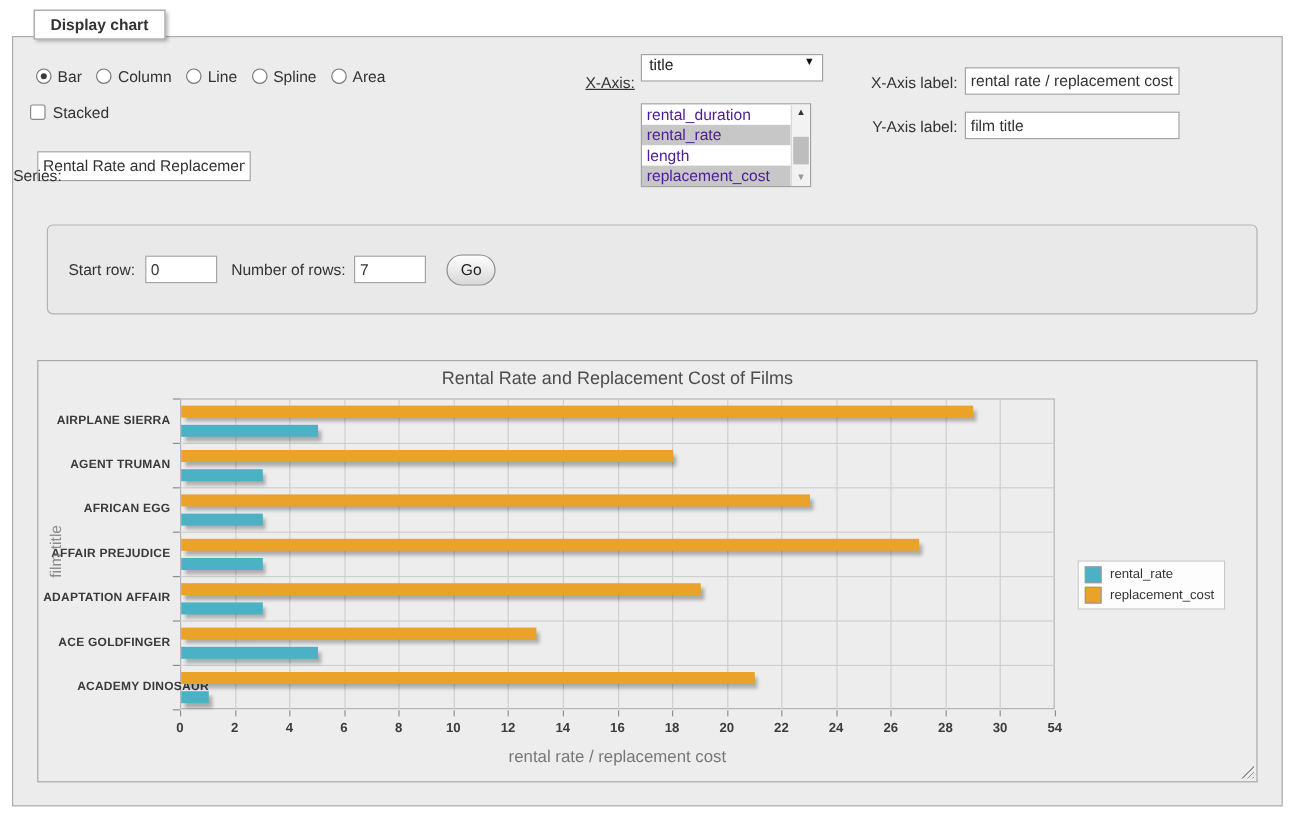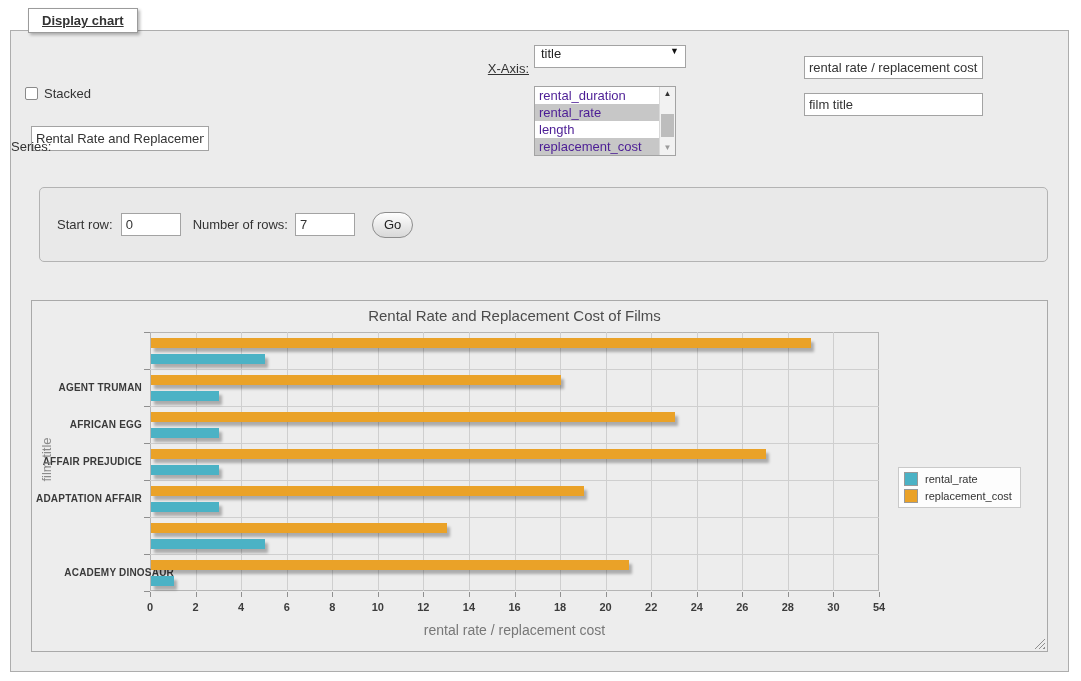--- a/index.html
+++ b/index.html
@@ -11,21 +11,21 @@
     overflow:hidden;
   }
   .outer {
     position:absolute; left:10px; top:30px; width:1059px; height:642px;
     background:#ececec; border:1px solid #adadad;
   }
   .tab {
     position:absolute; left:28px; top:8px; z-index:5;
     background:#ffffff; border:1px solid #9b9b9b;
     box-shadow:2px 2px 3px rgba(0,0,0,0.28);
-    padding:4px 13px; font-size:13px; font-weight:bold; color:#333;text-decoration:underline;
+    padding:4px 13px; font-size:13px; font-weight:bold; color:#333;
   }
   
   .radio-row { position:absolute; left:19px; top:25px; display:flex; align-items:center; font-size:13px; color:#333; }
   .radio-item { display:flex; align-items:center; margin-right:12px; cursor:default; }
   .radio { width:13px; height:13px; border-radius:50%; border:1px solid #767676; background:#fff; margin-right:5px; position:relative; flex:none; }
   .radio.on::after { content:""; position:absolute; left:3px; top:3px; width:5px; height:5px; border-radius:50%; background:#3a3a3a; }
   .stacked-row { position:absolute; left:14px; top:55px; display:flex; align-items:center; font-size:13px; color:#333; }
   .checkbox { width:13px; height:13px; border:1px solid #8a8a8a; border-radius:2px; background:#fff; margin-right:6px; flex:none; }
   input.text {
     position:absolute; border:1px solid #a3a3a3; background:#fff;
@@ -101,20 +101,42 @@
 </style>
 </head>
 <body>
 
 <div class="tab">
   <span>Display chart</span>
 </div>
 
 <div class="outer">
 
+  <div class="radio-row" id="chart-type-radiogroup">
+      <div class="radio-item">
+        <div class="radio on"></div>
+        <span>Bar</span>
+      </div>
+      <div class="radio-item">
+        <div class="radio"></div>
+        <span>Column</span>
+      </div>
+      <div class="radio-item">
+        <div class="radio"></div>
+        <span>Line</span>
+      </div>
+      <div class="radio-item">
+        <div class="radio"></div>
+        <span>Spline</span>
+      </div>
+      <div class="radio-item">
+        <div class="radio"></div>
+        <span>Area</span>
+      </div>
+    </div>
 
   <div class="stacked-row">
     <span class="checkbox"></span>
     <span>Stacked</span>
   </div>
 
   <input class="text" id="title-input" value="Rental Rate and Replacement Cost of Films" style="">
 
   <div class="lbl" id="x-axis-lbl">X-Axis:</div>
   <div class="select">
@@ -130,22 +152,24 @@
         <div class="series-option">length</div>
         <div class="series-option selected">replacement_cost</div>
       </div>
     <div class="series-scrollbar">
       <div class="sb-btn up">▲</div>
       <div class="sb-thumb"></div>
       <div class="sb-btn down">▼</div>
     </div>
   </div>
 
+  <div class="lbl" id="x-axis-label-lbl">X-Axis label:</div>
   <input class="text" id="x-axis-label-input" value="rental rate / replacement cost" style="">
 
+  <div class="lbl" id="y-axis-label-lbl">Y-Axis label:</div>
   <input class="text" id="y-axis-label-input" value="film title" style="">
 
   <div class="params">
     <span>Start row:</span>
     <input class="text" id="start-row-input" value="0" style="">
     <span id="num-rows-lbl">Number of rows:</span>
     <input class="text" id="num-rows-input" value="7" style="">
     <button class="go-btn">Go</button>
   </div>
 
@@ -209,24 +233,26 @@
       <div class="tick" style="left: 847px; top: 291px; width: 1px; height: 5px;"></div>
       <div class="tick-lbl" style="left: 847px; top: 300px;">54</div>
       <div class="tick" style="left: 112px; top: 31px; width: 6px; height: 1px;"></div>
       <div class="tick" style="left: 112px; top: 68px; width: 6px; height: 1px;"></div>
       <div class="tick" style="left: 112px; top: 105px; width: 6px; height: 1px;"></div>
       <div class="tick" style="left: 112px; top: 142px; width: 6px; height: 1px;"></div>
       <div class="tick" style="left: 112px; top: 179px; width: 6px; height: 1px;"></div>
       <div class="tick" style="left: 112px; top: 216px; width: 6px; height: 1px;"></div>
       <div class="tick" style="left: 112px; top: 253px; width: 6px; height: 1px;"></div>
       <div class="tick" style="left: 112px; top: 290px; width: 6px; height: 1px;"></div>
+      <div class="cat-lbl" style="left: 0px; width: 110px; top: 31px; height: 37px; line-height: 37px;">AIRPLANE SIERRA</div>
       <div class="cat-lbl" style="left: 0px; width: 110px; top: 68px; height: 37px; line-height: 37px;">AGENT TRUMAN</div>
       <div class="cat-lbl" style="left: 0px; width: 110px; top: 105px; height: 37px; line-height: 37px;">AFRICAN EGG</div>
       <div class="cat-lbl" style="left: 0px; width: 110px; top: 142px; height: 37px; line-height: 37px;">AFFAIR PREJUDICE</div>
       <div class="cat-lbl" style="left: 0px; width: 110px; top: 179px; height: 37px; line-height: 37px;">ADAPTATION AFFAIR</div>
+      <div class="cat-lbl" style="left: 0px; width: 110px; top: 216px; height: 37px; line-height: 37px;">ACE GOLDFINGER</div>
       <div class="cat-lbl" style="left: 0px; width: 110px; top: 253px; height: 37px; line-height: 37px; margin-left: 32px;">ACADEMY DINOSAUR</div>
       <div class="bar" style="left: 119px; top: 37px; width: 660.428px; height: 10px; background: rgb(234, 162, 40);"></div>
       <div class="bar" style="left: 119px; top: 53px; width: 113.678px; height: 10px; background: rgb(75, 178, 197);"></div>
       <div class="bar" style="left: 119px; top: 74px; width: 409.835px; height: 10px; background: rgb(234, 162, 40);"></div>
       <div class="bar" style="left: 119px; top: 90px; width: 68.1159px; height: 10px; background: rgb(75, 178, 197);"></div>
       <div class="bar" style="left: 119px; top: 111px; width: 523.741px; height: 10px; background: rgb(234, 162, 40);"></div>
       <div class="bar" style="left: 119px; top: 127px; width: 68.1159px; height: 10px; background: rgb(75, 178, 197);"></div>
       <div class="bar" style="left: 119px; top: 148px; width: 614.866px; height: 10px; background: rgb(234, 162, 40);"></div>
       <div class="bar" style="left: 119px; top: 164px; width: 68.1159px; height: 10px; background: rgb(75, 178, 197);"></div>
       <div class="bar" style="left: 119px; top: 185px; width: 432.616px; height: 10px; background: rgb(234, 162, 40);"></div>

